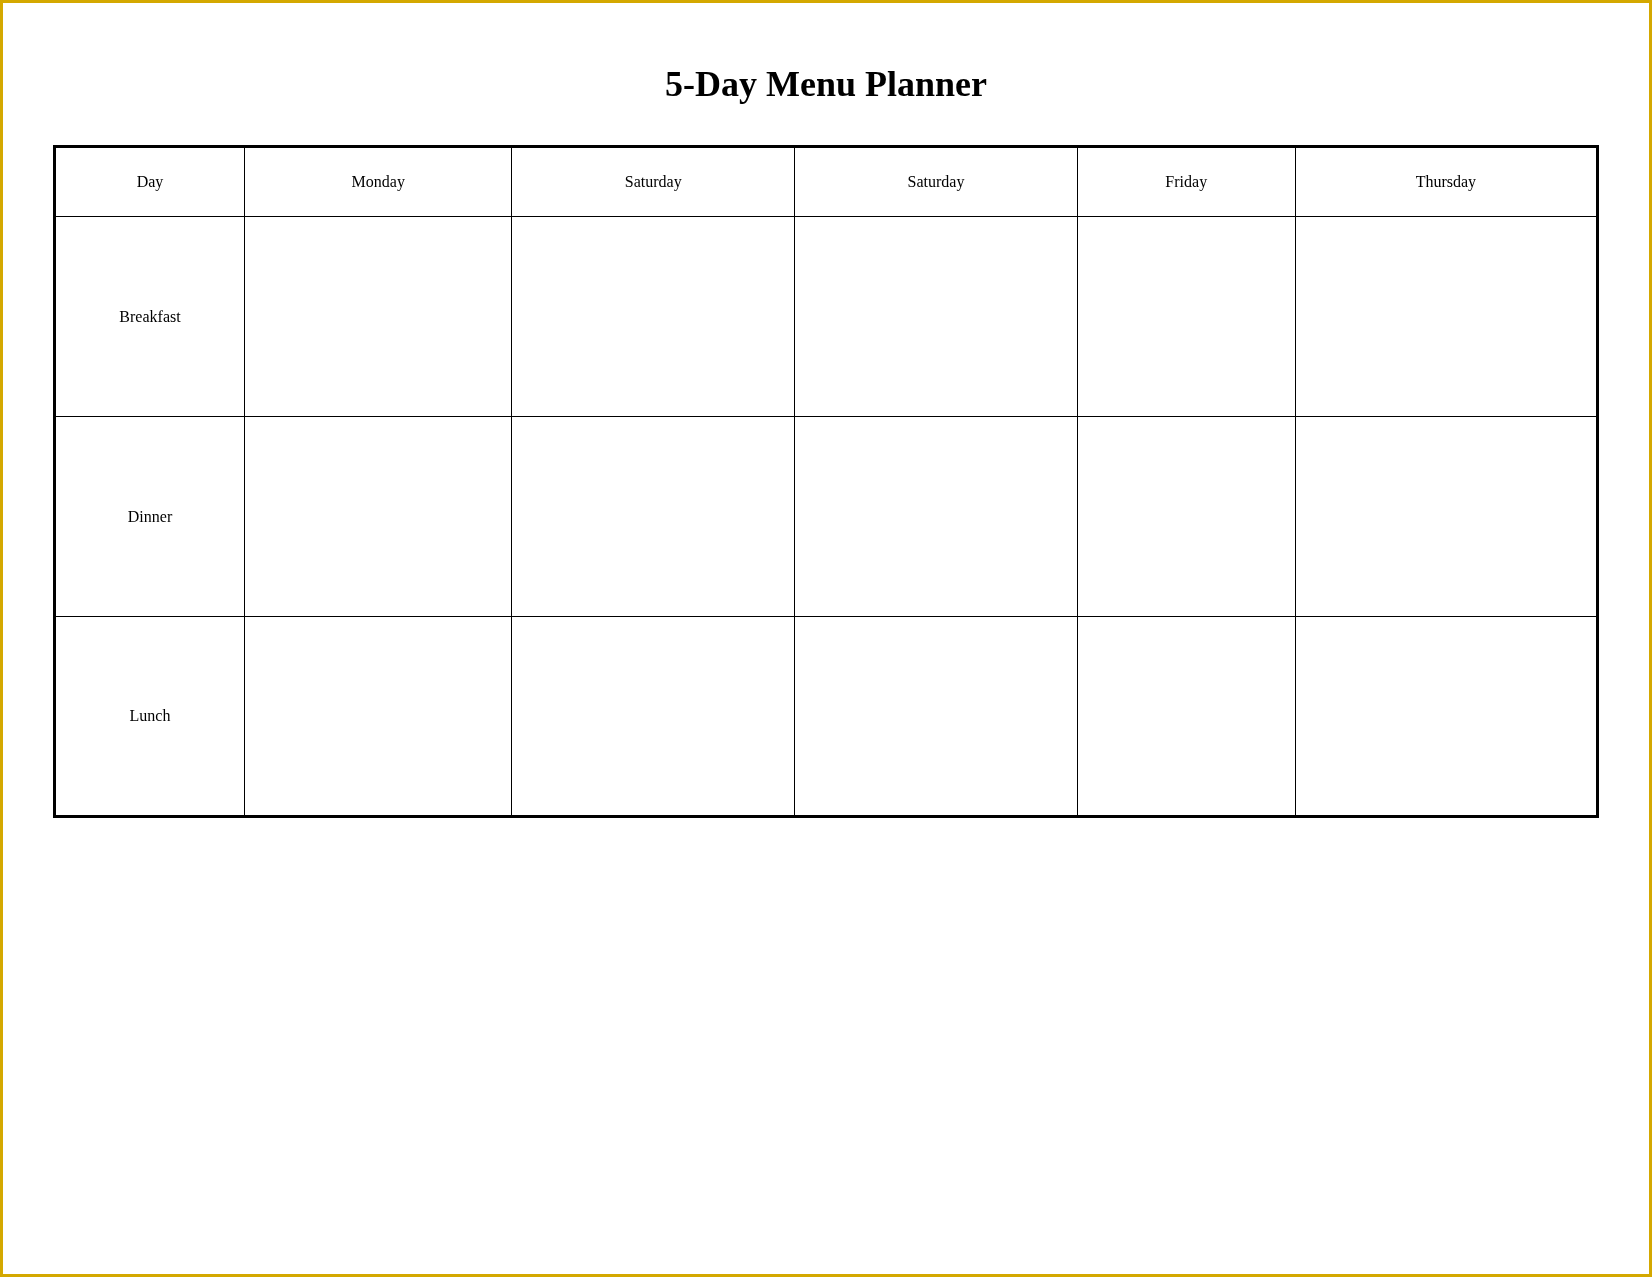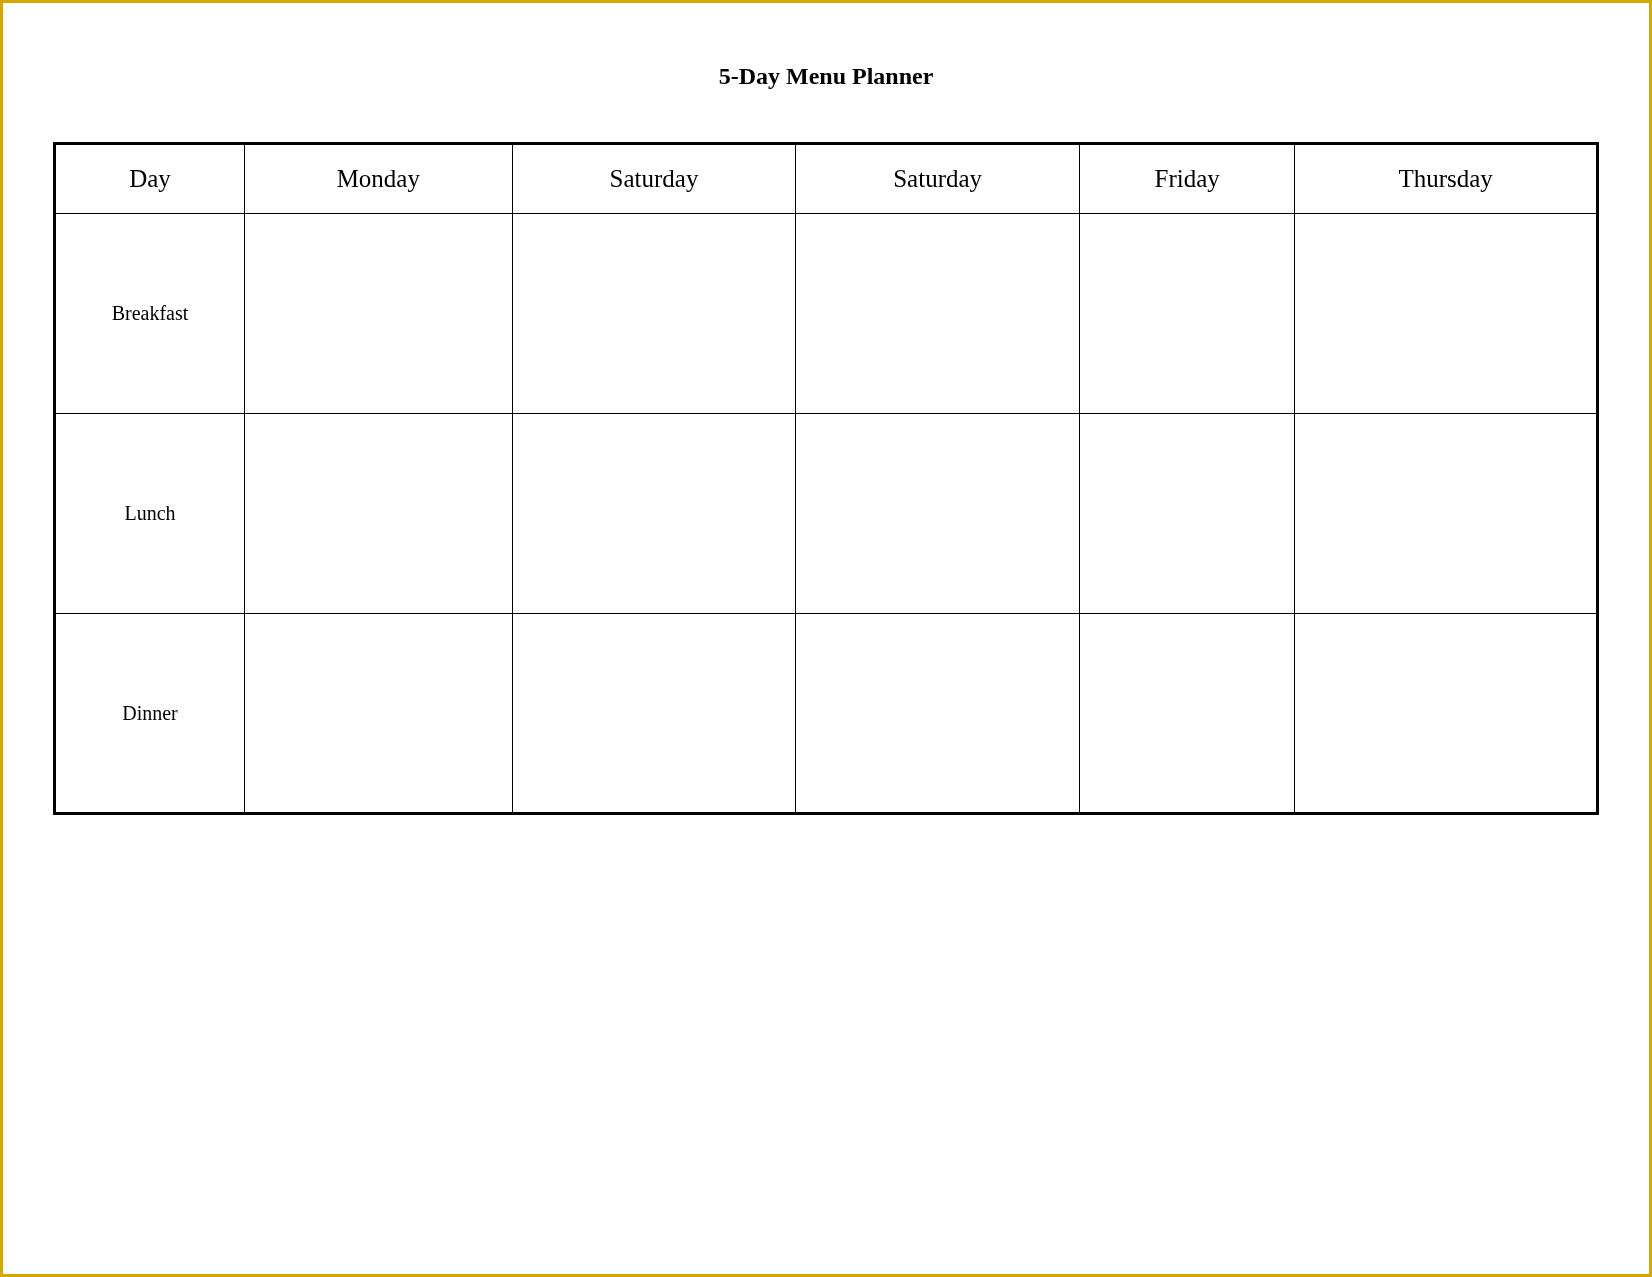--- a/index.html
+++ b/index.html
@@ -15,47 +15,47 @@
       height: 1277px;
       display: flex;
       flex-direction: column;
       align-items: center;
       justify-content: flex-start;
       padding: 40px 50px;
       border: 3px solid #d4a800;
     }
 
     .page-title {
-      font-size: 24px;
+      font-size: 36px;
       font-weight: bold;
       text-align: center;
-      margin-bottom: 52px;
+      margin-bottom: 40px;
       margin-top: 20px;
       font-family: Georgia, serif;
     }
 
     .planner-table {
       border-collapse: collapse;
       width: 100%;
       border: 3px solid #000000;
     }
 
     .planner-table th,
     .planner-table td {
       border: 1.5px solid #000000;
       text-align: center;
       vertical-align: middle;
-      font-size: 20px;
+      font-size: 16px;
       font-family: Georgia, serif;
     }
 
     .header-row th {
       padding: 18px 4px;
       font-weight: normal;
-      font-size: 25px;
+      font-size: 16px;
       height: 70px;
     }
 
     .meal-row td {
       height: 200px;
       padding: 15px;
     }
 
     .day-col {
       width: 190px;
@@ -88,29 +88,29 @@
   <tbody>
     <tr class="meal-row">
       <td class="day-col">Breakfast</td>
       <td></td>
       <td></td>
       <td></td>
       <td></td>
       <td></td>
     </tr>
     <tr class="meal-row">
-      <td class="day-col">Lunch</td>
+      <td class="day-col">Dinner</td>
       <td></td>
       <td></td>
       <td></td>
       <td></td>
       <td></td>
     </tr>
     <tr class="meal-row">
-      <td class="day-col">Dinner</td>
+      <td class="day-col">Lunch</td>
       <td></td>
       <td></td>
       <td></td>
       <td></td>
       <td></td>
     </tr>
   </tbody>
 </table>
 
 </body></html>

